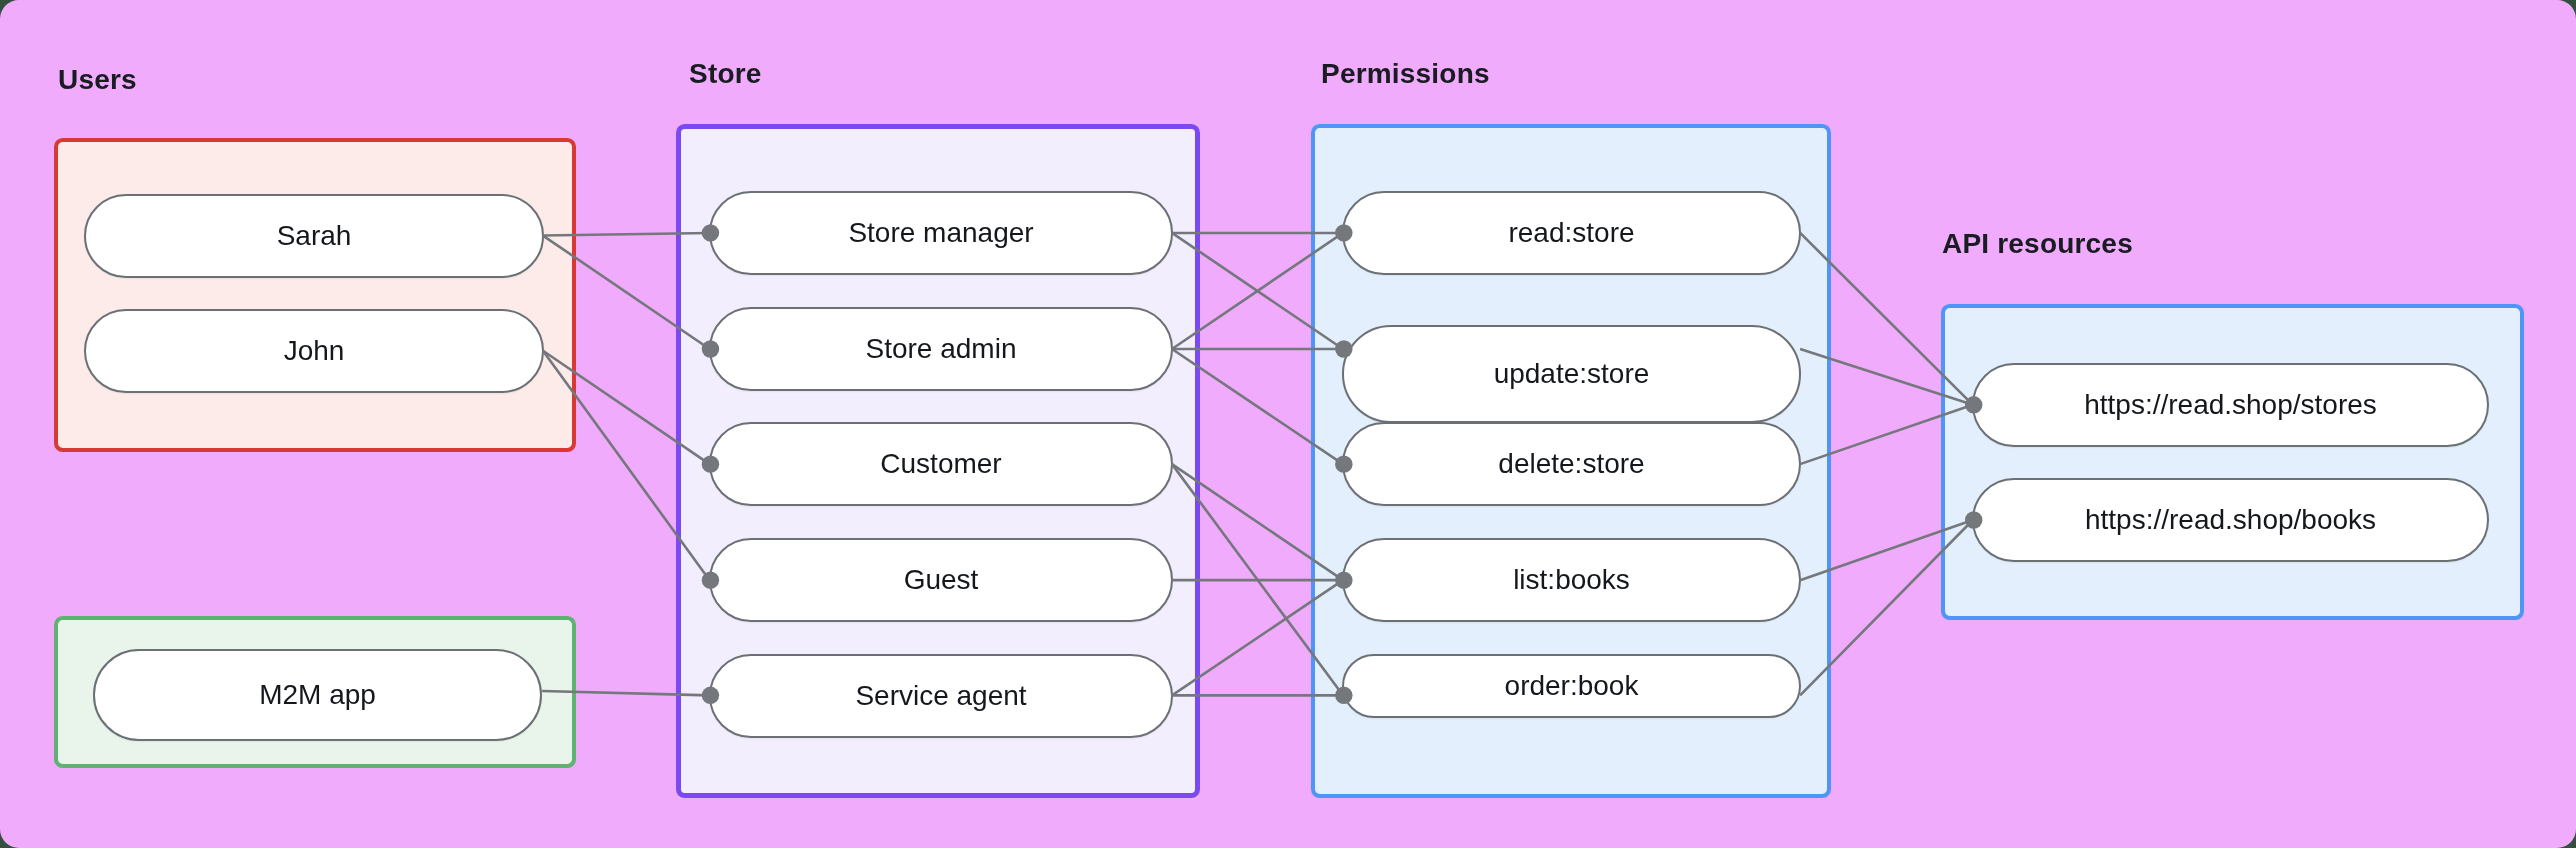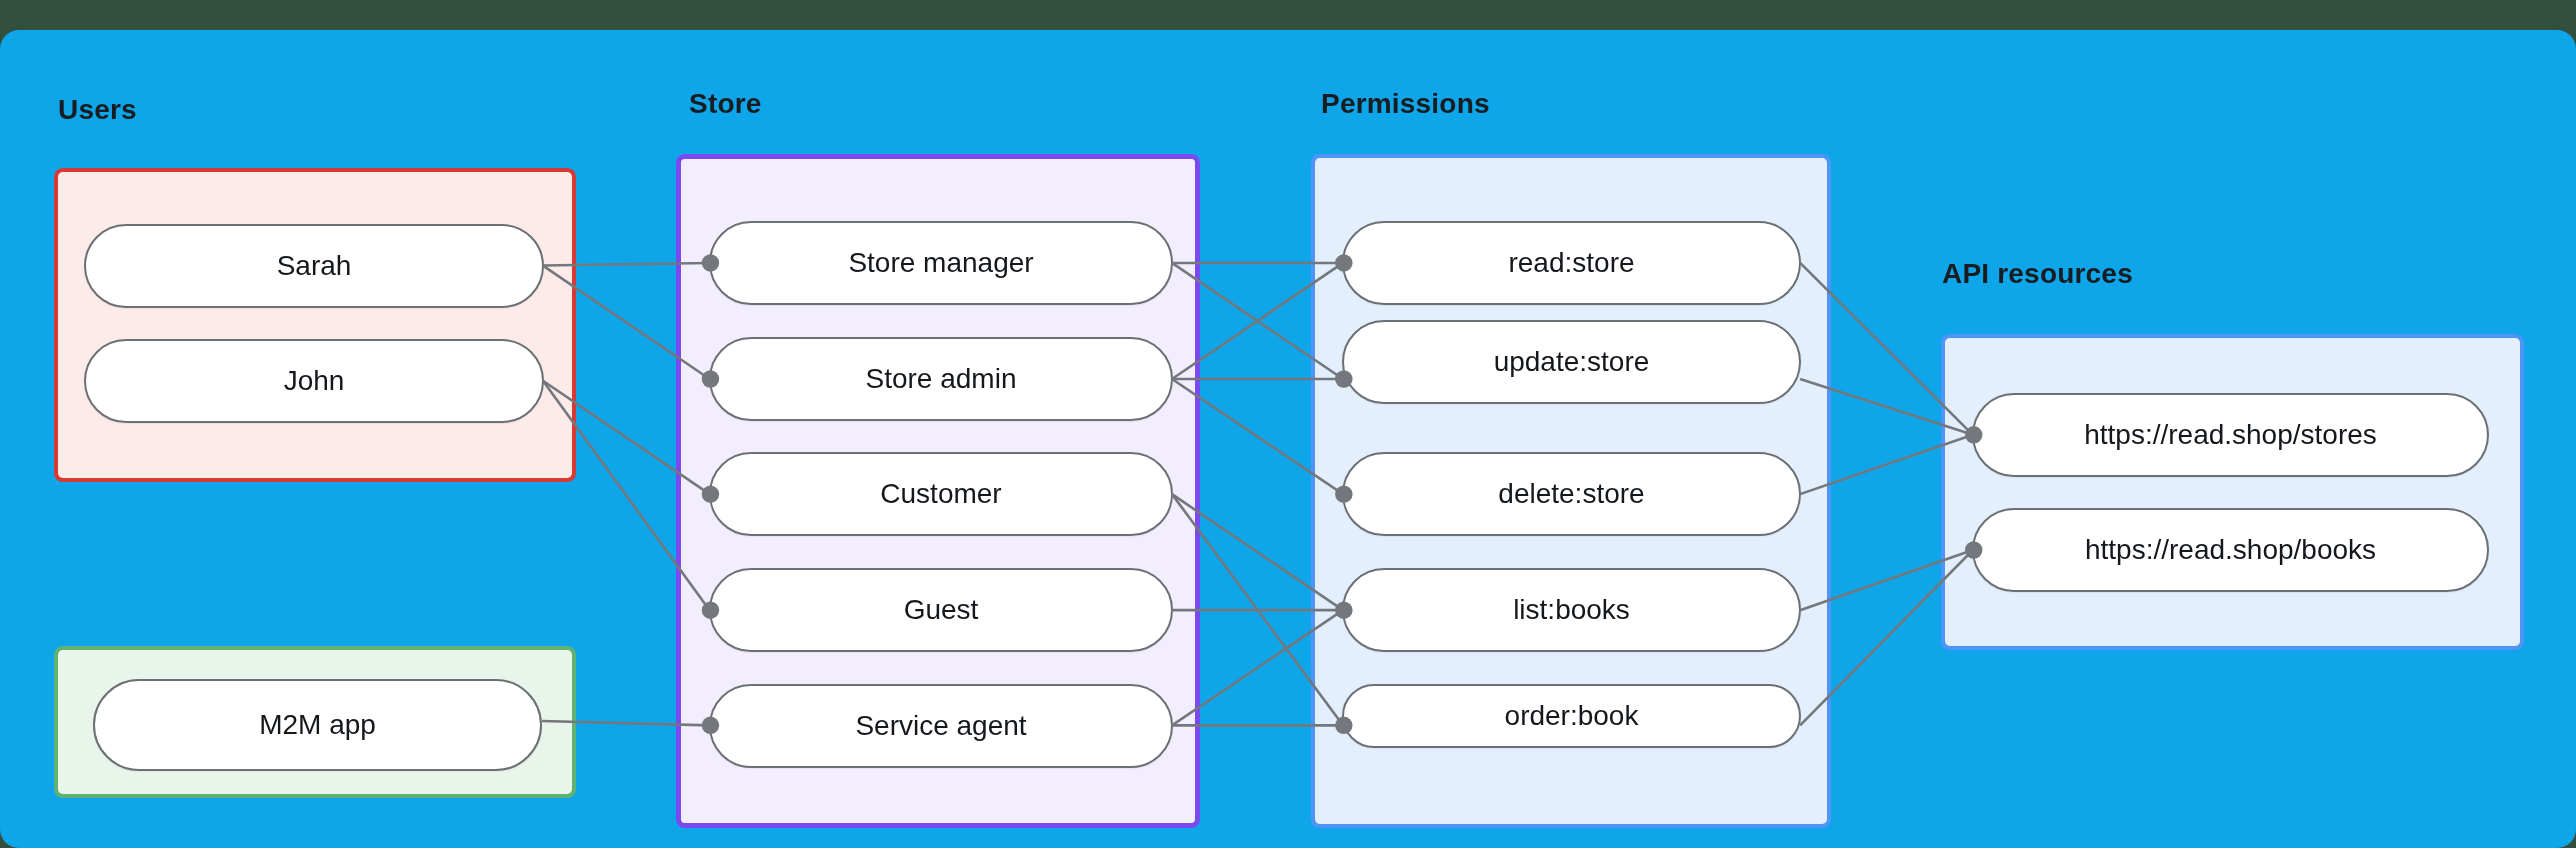--- a/index.html
+++ b/index.html
@@ -5,23 +5,22 @@
   html,body{margin:0;padding:0;}
   body{
     width:2576px;height:848px;
     background:#33503e;
     font-family:"Liberation Sans",sans-serif;
     overflow:hidden;
     position:relative;
   }
   .panel{
     position:absolute;inset:0;
-    background:#0ea5e9;
+    background:#f0abfc;
     border-radius:19px;
-    margin-top:30px;
   }
   .group-label{
     position:absolute;
     font-size:28px;font-weight:600;line-height:1.1;
     color:#191d21;white-space:nowrap;letter-spacing:0.2px;
   }
   .group-box{
     position:absolute;border-radius:8.7px;box-sizing:border-box;border-style:solid;
   }
   .pill{
@@ -52,21 +51,21 @@
   <div id="nodes">
       <div class="pill" style="left: 84px; top: 194px; width: 460px; height: 84px;">Sarah</div>
       <div class="pill" style="left: 84px; top: 309px; width: 460px; height: 84px;">John</div>
       <div class="pill" style="left: 93px; top: 649px; width: 449px; height: 92px;">M2M app</div>
       <div class="pill" style="left: 709px; top: 191px; width: 464px; height: 84px;">Store manager</div>
       <div class="pill" style="left: 709px; top: 307px; width: 464px; height: 84px;">Store admin</div>
       <div class="pill" style="left: 709px; top: 422px; width: 464px; height: 84px;">Customer</div>
       <div class="pill" style="left: 709px; top: 538px; width: 464px; height: 84px;">Guest</div>
       <div class="pill" style="left: 709px; top: 654px; width: 464px; height: 84px;">Service agent</div>
       <div class="pill" style="left: 1342px; top: 191px; width: 459px; height: 84px;">read:store</div>
-      <div class="pill" style="left: 1342px; top: 290px; width: 459px; height: 84px;">update:store</div>
+      <div class="pill" style="left: 1342px; top: 325px; width: 459px; height: 98px;">update:store</div>
       <div class="pill" style="left: 1342px; top: 422px; width: 459px; height: 84px;">delete:store</div>
       <div class="pill" style="left: 1342px; top: 538px; width: 459px; height: 84px;">list:books</div>
       <div class="pill" style="left: 1342px; top: 654px; width: 459px; height: 64px;">order:book</div>
       <div class="pill" style="left: 1972px; top: 363px; width: 517px; height: 84px;">https://read.shop/stores</div>
       <div class="pill" style="left: 1972px; top: 478px; width: 517px; height: 84px;">https://read.shop/books</div>
     </div>
 
   <svg id="edges" width="2576" height="848" viewBox="0 0 2952 972">
       <line x1="622" y1="270" x2="813" y2="267" stroke="#74787c" stroke-width="3"></line>
       <line x1="622" y1="270" x2="813" y2="400" stroke="#74787c" stroke-width="3"></line>

